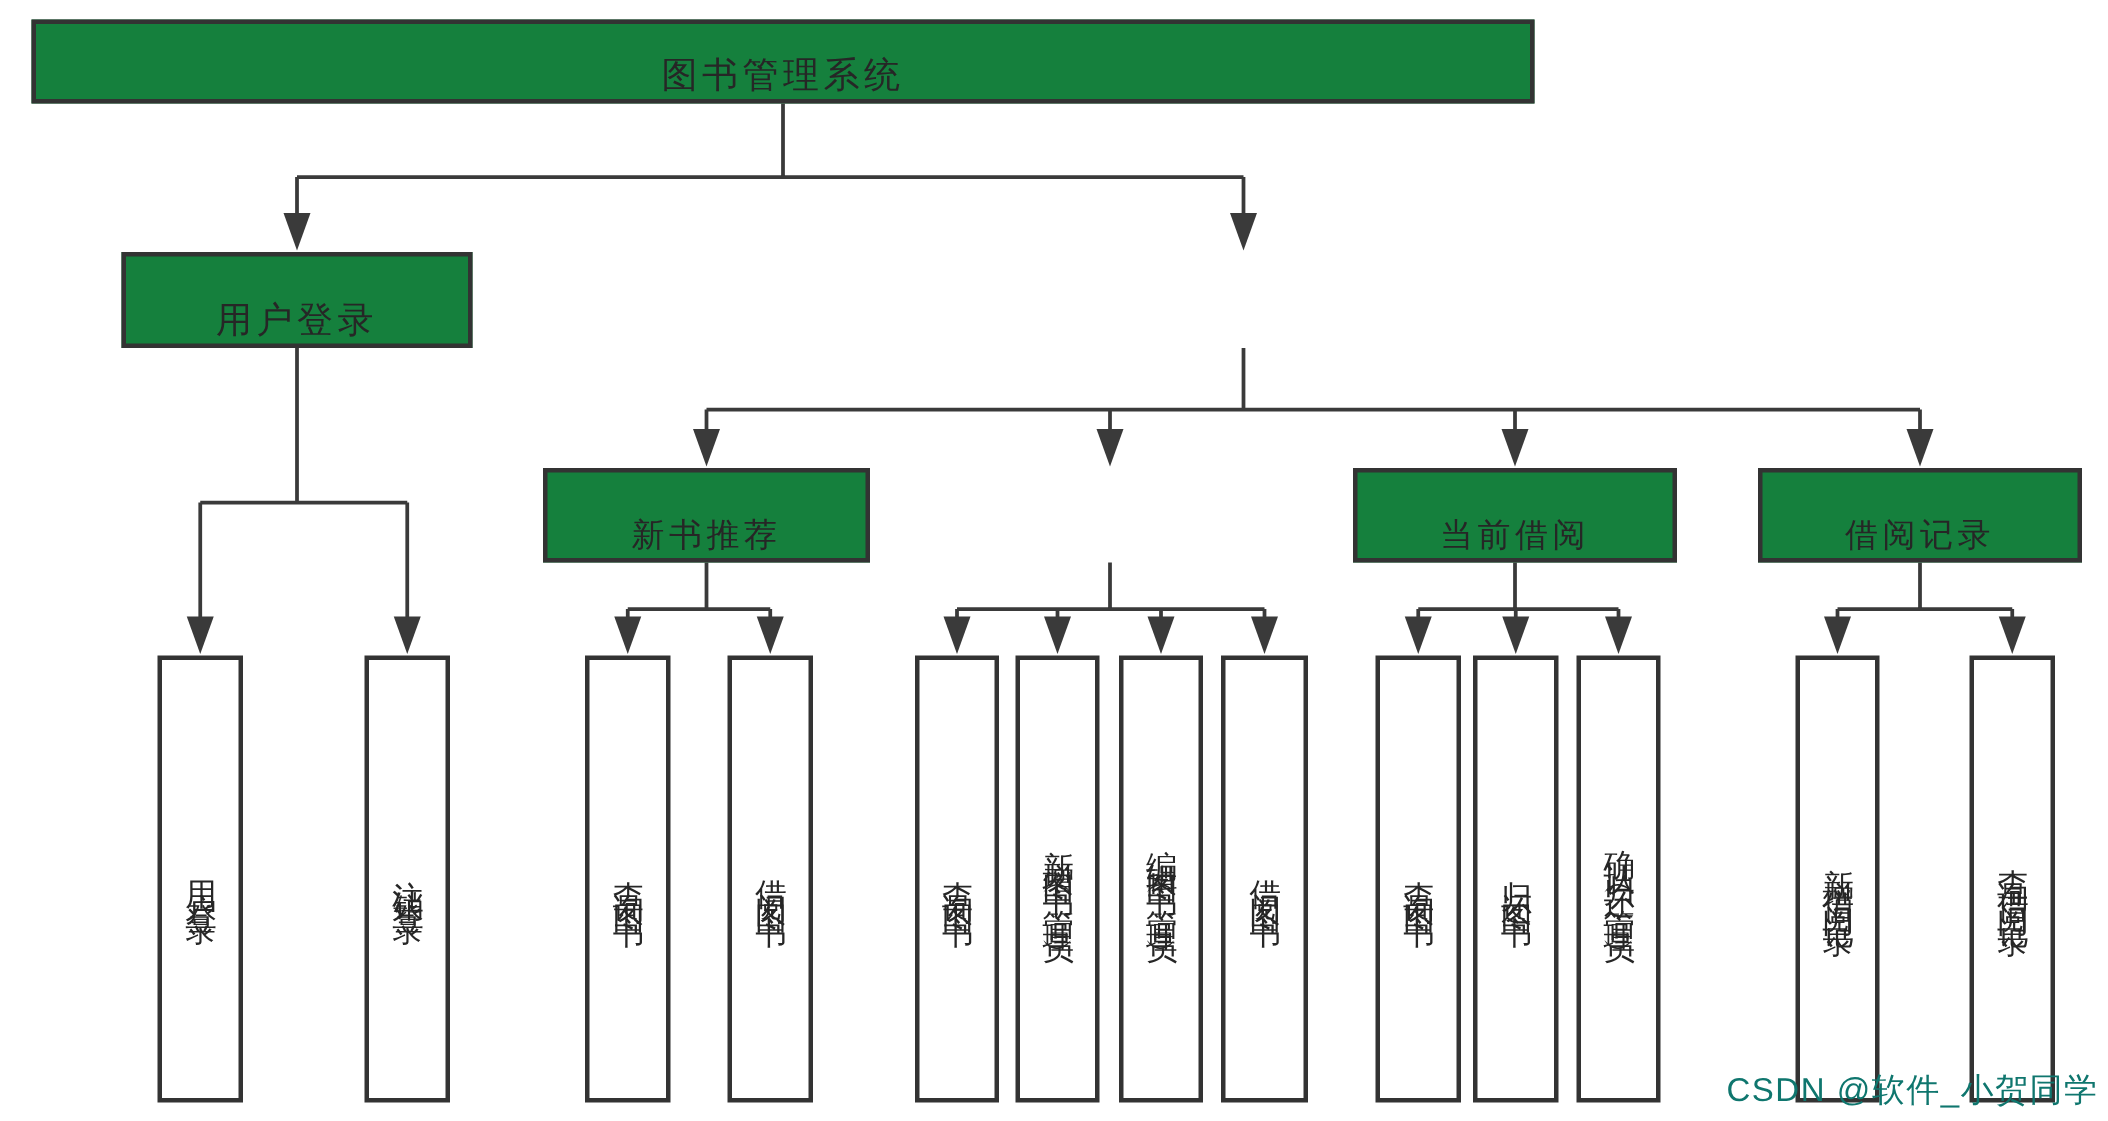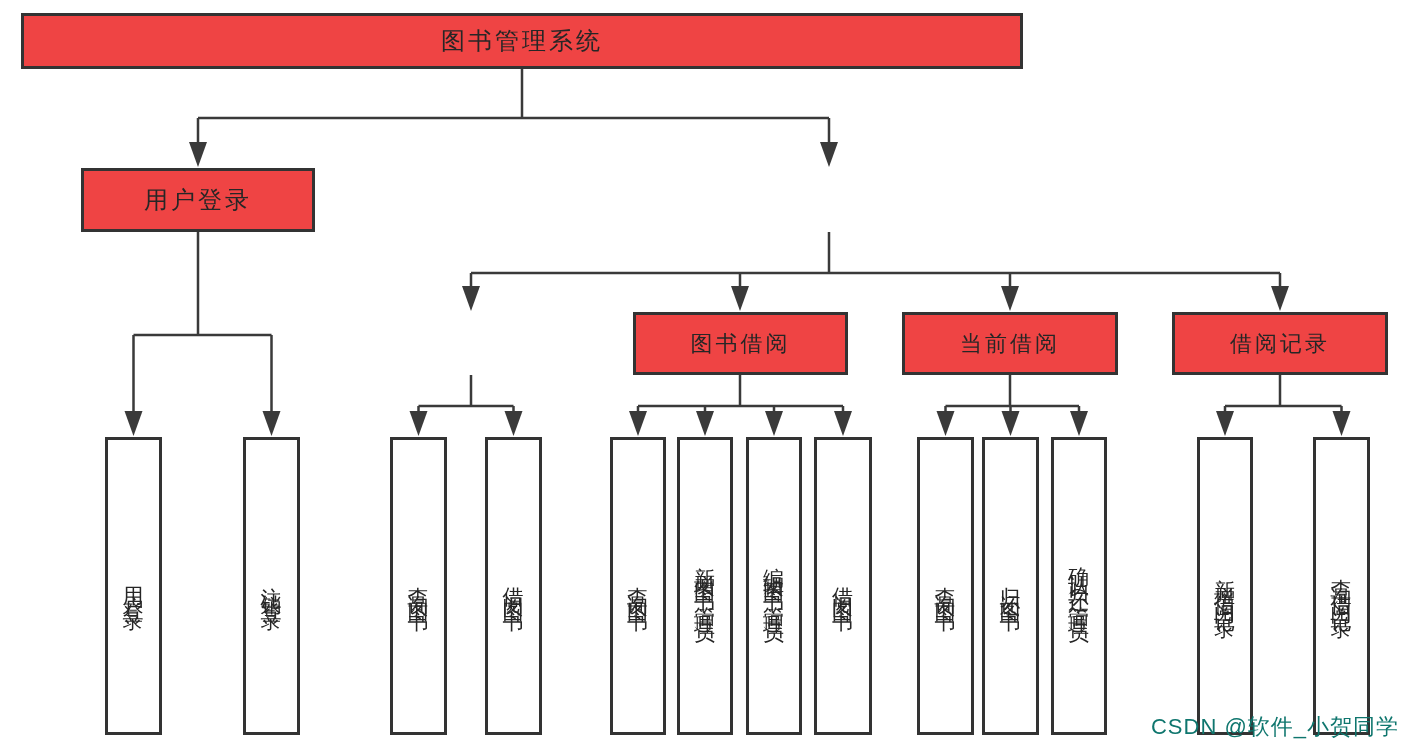--- a/index.html
+++ b/index.html
@@ -5,22 +5,22 @@
   html,body{margin:0;padding:0;}
   body{
     width:1405px;height:747px;position:relative;overflow:hidden;
     background:#ffffff;color:#262626;
     font-family:"Liberation Sans","DejaVu Sans",sans-serif;
   }
   .stage{position:absolute;left:0;top:0;width:1405px;height:747px;}
   svg.wires{position:absolute;left:0;top:0;z-index:1;}
   .box{
     position:absolute;box-sizing:border-box;z-index:2;
-    background:#ef4444;border:3px solid #333333;
-    display:flex;align-items:center;justify-content:center;
+    background:#15803d;border:3px solid #333333;
+    display:flex;align-items:flex-end;justify-content:center;
     letter-spacing:3px;white-space:nowrap;
   }
   .lvl1{font-size:24px;}
   .lvl2{font-size:24px;}
   .lvl3{font-size:22px;}
   .vbox{
     position:absolute;box-sizing:border-box;z-index:2;
     top:437px;height:298px;
     background:#ffffff;border:3px solid #333333;
     display:flex;align-items:center;justify-content:center;
@@ -80,22 +80,22 @@
   </svg>
 
   <div class="box lvl1" style="left:21px;top:13px;width:1002px;height:56px;">
     <span>图书管理系统</span>
   </div>
 
   <div class="box lvl2" style="left:81px;top:168px;width:234px;height:64px;">
     <span>用户登录</span>
   </div>
 
-  <div class="box lvl3" style="left:633px;top:312px;width:215px;height:63px;">
-    <span>图书借阅</span>
+  <div class="box lvl3" style="left:362px;top:312px;width:218px;height:63px;">
+    <span>新书推荐</span>
   </div>
   <div class="box lvl3" style="left:902px;top:312px;width:216px;height:63px;">
     <span>当前借阅</span>
   </div>
   <div class="box lvl3" style="left:1172px;top:312px;width:216px;height:63px;">
     <span>借阅记录</span>
   </div>
 
   <div class="vbox" style="left:105px;width:57px;">
     <span class="vtext">用户登录</span>

